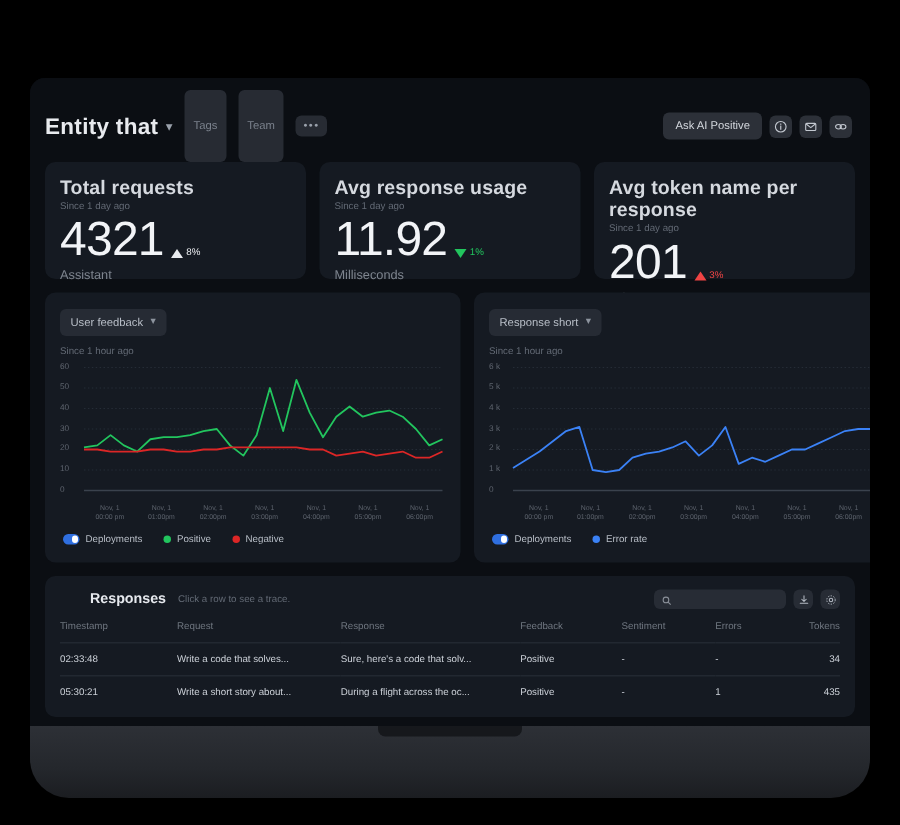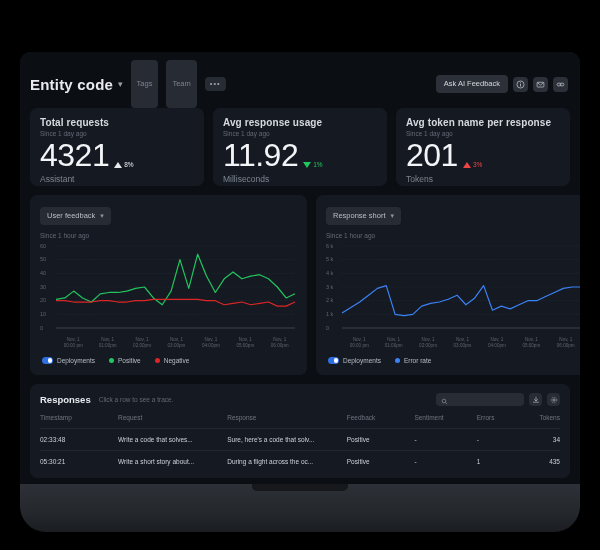--- a/index.html
+++ b/index.html
@@ -49,21 +49,21 @@
     display:flex;align-items:center;justify-content:center;color:#c3c8d0;
   }
   .icon-btn svg{display:block;}
 
   
   .cards{display:flex;gap:9px;padding:0 10px;margin-top:4px;}
   .card{
     flex:1;background:#151a22;border-radius:7px;padding:9px 10px 11px 10px;
     box-sizing:border-box;height:78px;
   }
-  .card-title{font-size:10px;color:#d5d9df;font-weight:bold;letter-spacing:.1px;}
+  .card-title{font-size:13px;color:#d5d9df;font-weight:bold;letter-spacing:.1px;}
   .card-sub{font-size:6.5px;color:#636a75;margin-top:2px;}
   .card-valrow{display:flex;align-items:flex-end;margin-top:2px;}
   .card-val{font-size:32px;color:#f2f4f7;line-height:1;font-weight:400;letter-spacing:-.5px;}
   .delta{display:flex;align-items:center;margin-left:5px;margin-bottom:3px;}
   .tri{width:0;height:0;margin-right:2px;}
   .tri.up{border-left:4px solid transparent;border-right:4px solid transparent;border-bottom:6px solid currentColor;}
   .tri.down{border-left:4px solid transparent;border-right:4px solid transparent;border-top:6px solid currentColor;}
   .delta-txt{font-size:6.5px;}
   .card-unit{font-size:8.5px;color:#7e858f;margin-top:3px;}
 
@@ -92,21 +92,21 @@
   .lg{display:flex;align-items:center;font-size:6.5px;color:#b7bdc6;}
   .toggle{width:11px;height:6.5px;border-radius:4px;background:#2f6fe0;position:relative;margin-right:4px;}
   .toggle:after{content:"";position:absolute;right:1px;top:1px;width:4.5px;height:4.5px;border-radius:50%;background:#fff;}
   .dot{width:5px;height:5px;border-radius:50%;margin-right:4px;}
 
   
   .tablewrap{
     margin:9px 10px 0 10px;background:#151a22;border-radius:7px;
     padding:9px 10px 6px 10px;box-sizing:border-box;
   }
-  .tbl-head{display:flex;align-items:center;}
+  .tbl-head{display:flex;align-items:center;margin-left:20px;}
   .tbl-title{font-size:9.5px;color:#e6e9ee;font-weight:bold;}
   .tbl-hint{font-size:6.5px;color:#626974;margin-left:8px;}
   .tbl-tools{margin-left:auto;display:flex;align-items:center;gap:5px;}
   .search{
     width:88px;height:13px;background:#272c35;border-radius:4px;
     display:flex;align-items:center;padding:0 5px;box-sizing:border-box;
   }
   .search-input{
     background:transparent;border:0;outline:0;color:#aeb4bd;font-size:6.5px;
     margin-left:4px;width:100%;font-family:inherit;padding:0;
@@ -128,29 +128,29 @@
   .ta-r{text-align:right;}
 </style>
 </head>
 <body>
 
 <div id="shell">
   <div id="screen">
     <div id="app">
 
       <div class="header">
-        <span class="entity-title">Entity code</span>
+        <span class="entity-title">Entity that</span>
         <span class="caret">▾</span>
 
         <span class="chip">Tags</span>
         <span class="chip">Team</span>
         <span class="chip dots">•••</span>
 
         <span class="hdr-right">
-          <span class="ask-btn">Ask AI Feedback</span>
+          <span class="ask-btn">Ask AI Positive</span>
           <span class="icon-btn">
             <svg width="9" height="9" viewBox="0 0 16 16">
                 <circle cx="8" cy="8" r="6.3" fill="none" stroke="currentColor" stroke-width="1.3"></circle>
                 <rect x="7.3" y="6.6" width="1.4" height="5" fill="currentColor"></rect>
                 <rect x="7.3" y="4.2" width="1.4" height="1.5" fill="currentColor"></rect>
               </svg>
           </span>
           <span class="icon-btn">
             <svg width="9" height="9" viewBox="0 0 16 16">
                 <rect x="2" y="4" width="12" height="8.5" rx="1.2" fill="none" stroke="currentColor" stroke-width="1.3"></rect>

